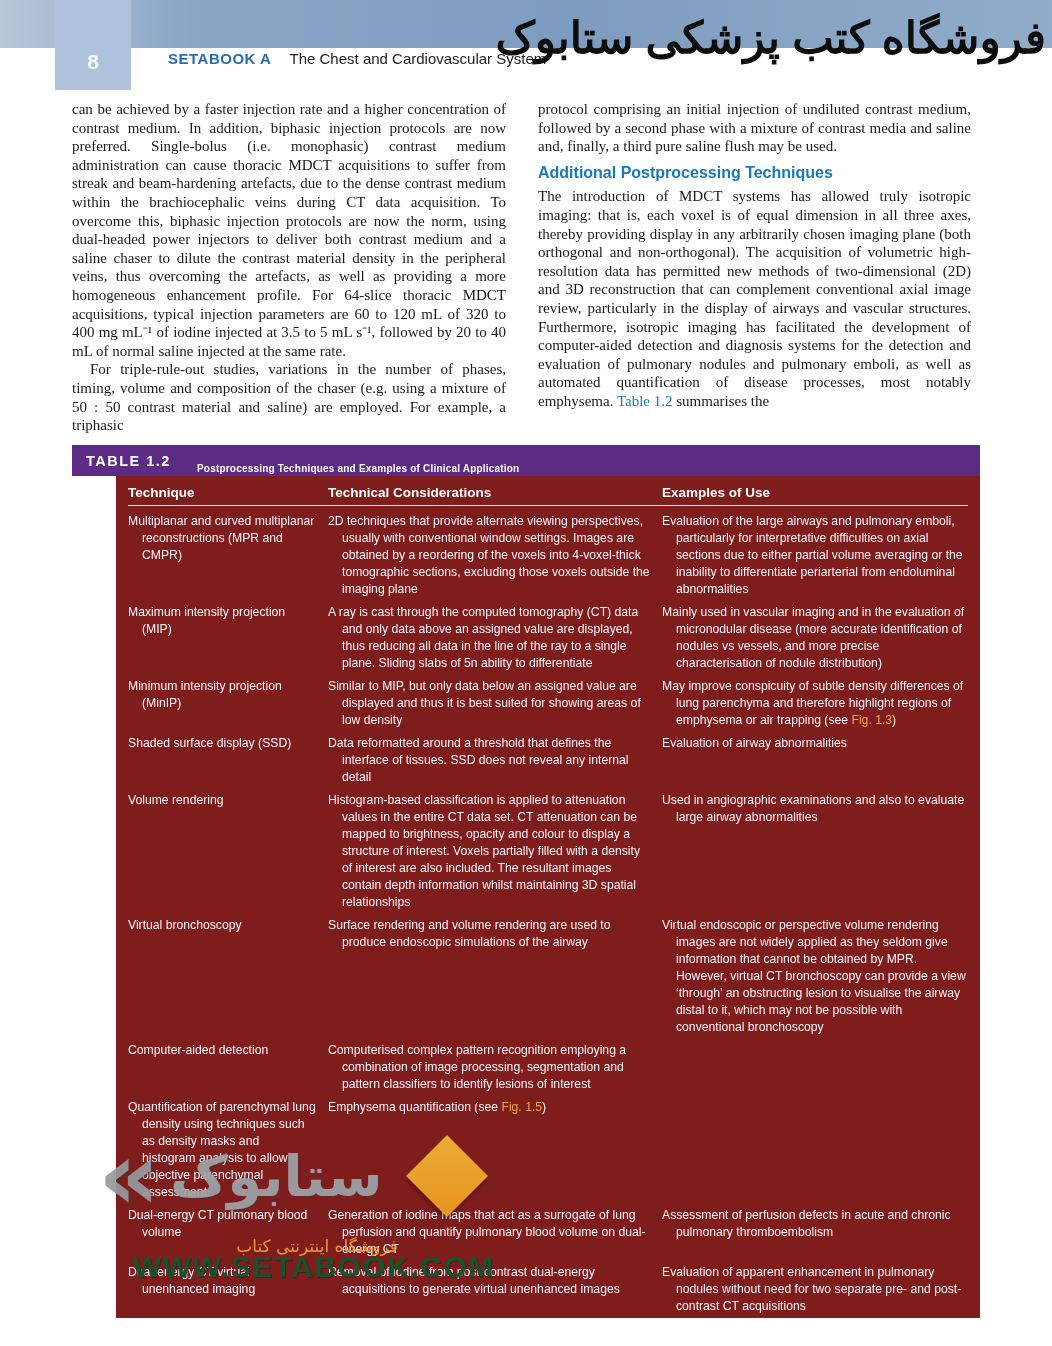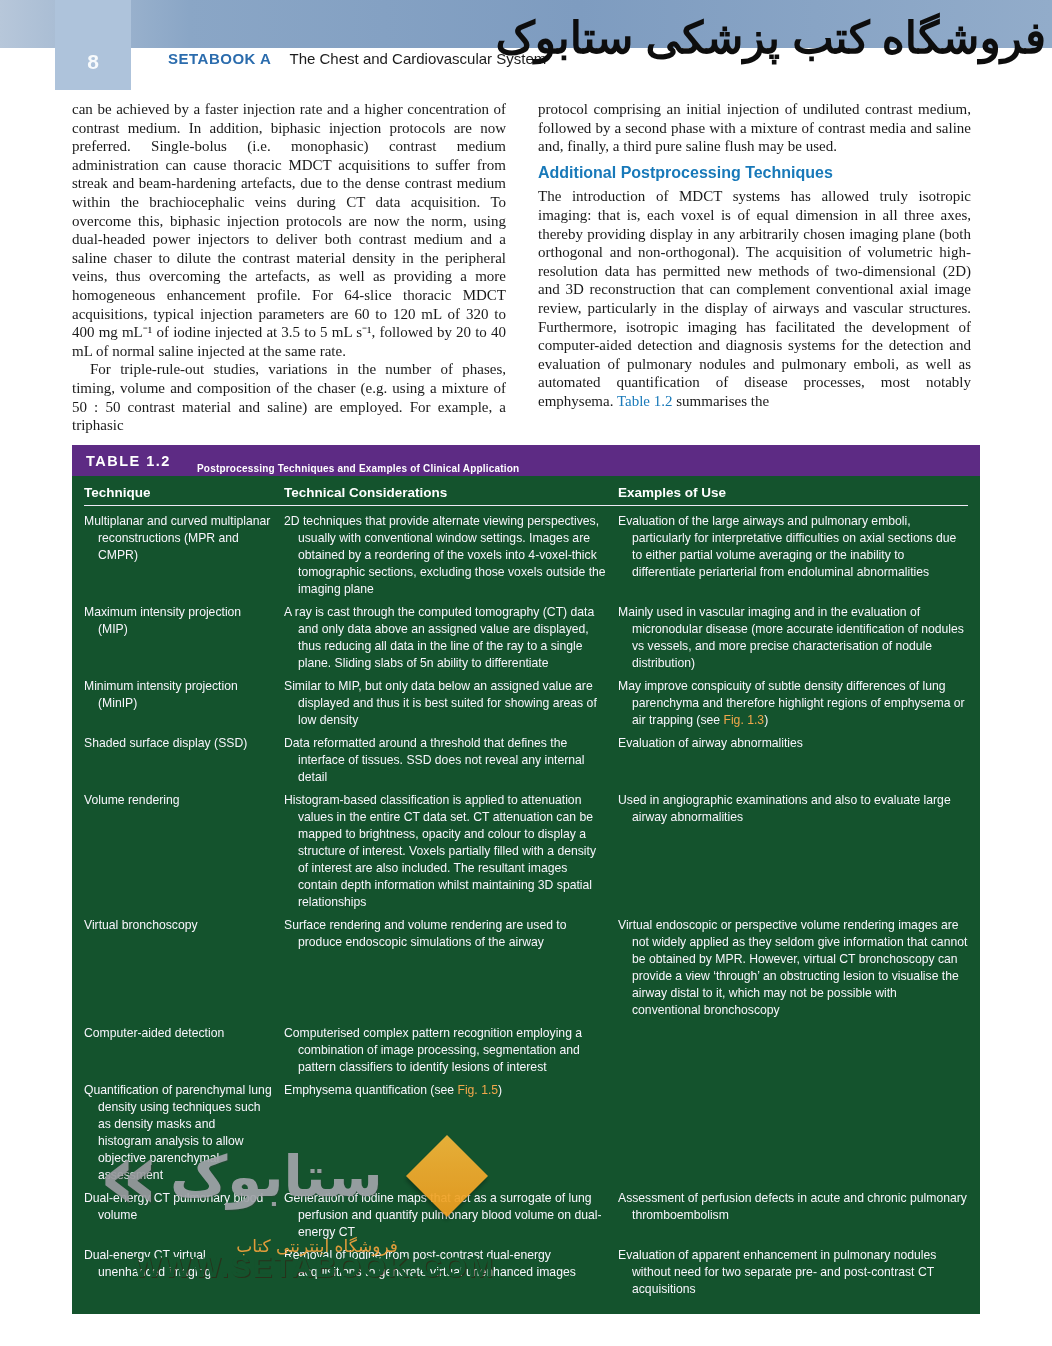--- a/index.html
+++ b/index.html
@@ -41,21 +41,21 @@
   }
   .text-link{color:#1879b9;cursor:pointer;}
   
   .table-wrap{position:absolute;left:72px;top:445px;width:908px;}
   .table-header-bar{
     background:#5d2b84;color:#ffffff;height:31px;display:flex;align-items:center;
     padding-left:14px;box-sizing:border-box;
   }
   .table-label{font-size:14.5px;font-weight:bold;letter-spacing:1.5px;}
   .table-title{font-size:10px;font-weight:bold;margin-left:26px;letter-spacing:.2px;margin-top:16px;}
-  .table-body{background:#14532d;padding:6px 12px 14px;color:#f8f5fc;}
+  .table-body{background:#7f1d1d;padding:6px 12px 1px;color:#f8f5fc;margin-left:44px;}
   .thead-row{
     display:grid;grid-template-columns:188px 322px 1fr;column-gap:12px;
     border-bottom:1px solid #efeaf6;padding:3px 0 5px;margin-bottom:3px;
     font-weight:bold;font-size:13.5px;color:#ffffff;
   }
   .trow{
     display:grid;grid-template-columns:188px 322px 1fr;column-gap:12px;
     padding:4px 0 2px;font-size:12.2px;line-height:17px;
   }
   .cell{padding-left:14px;text-indent:-14px;}

